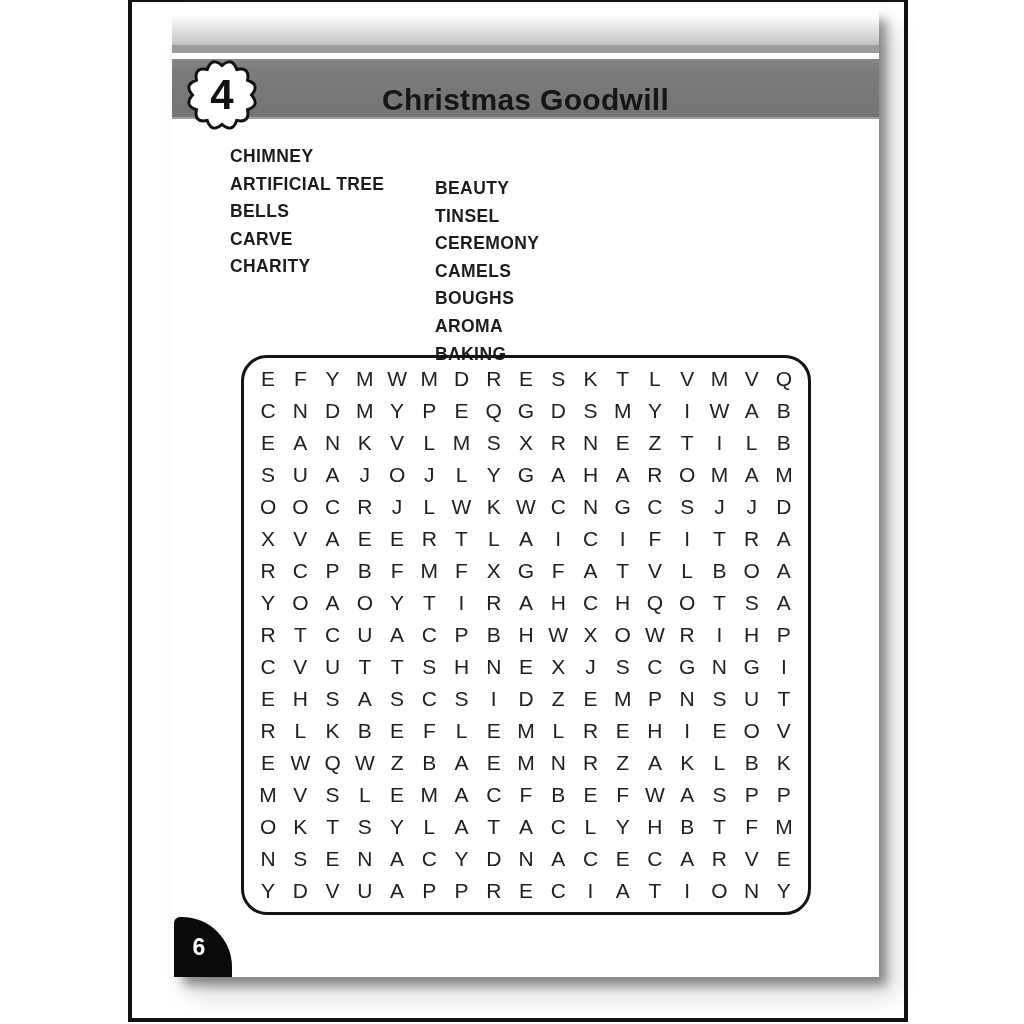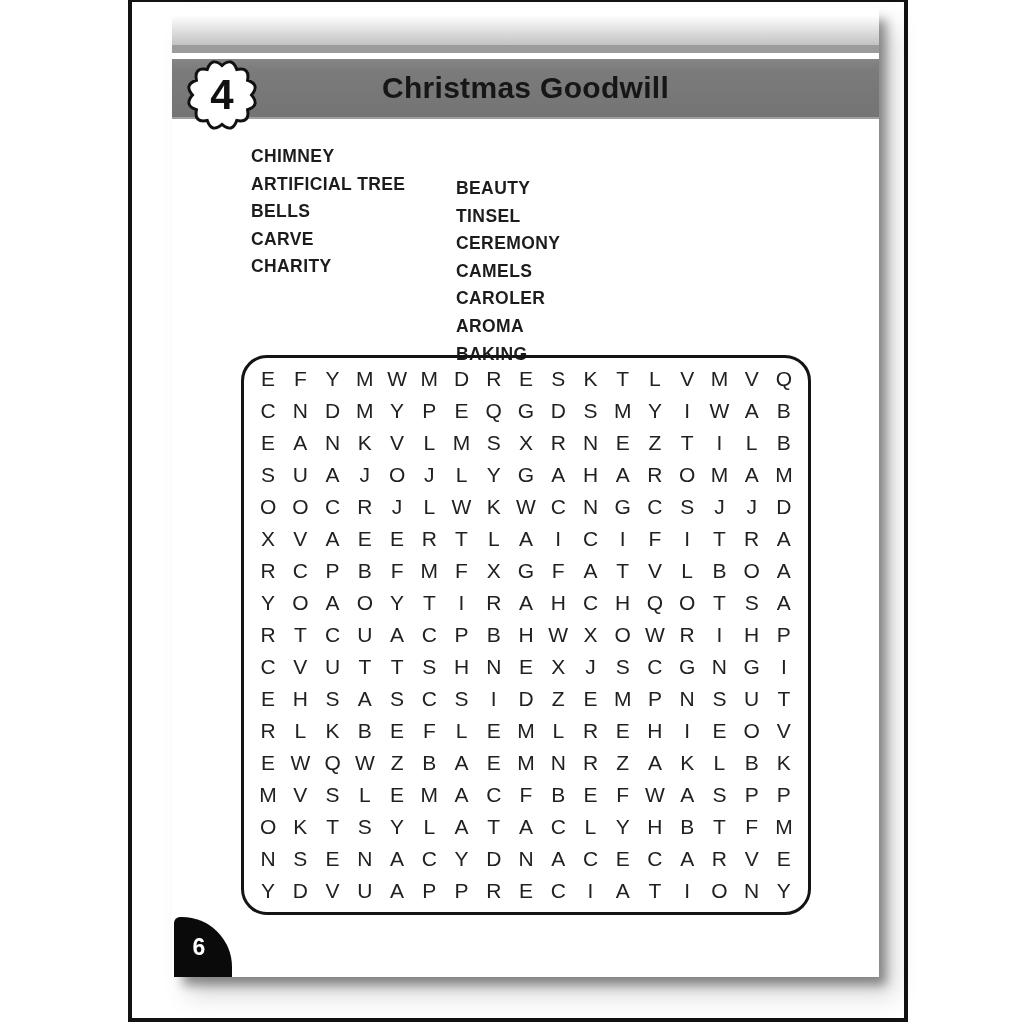--- a/index.html
+++ b/index.html
@@ -13,33 +13,33 @@
   
   .page { position:absolute; left:40px; top:6px; width:707px; height:969px; background:#ffffff;
           box-shadow: 9px 10px 10px -2px rgba(0,0,0,0.40), 16px 18px 24px rgba(0,0,0,0.16); }
 
   
   .header { position:absolute; left:0; top:0; width:100%; }
   .top-shade { height:37px; background:linear-gradient(180deg, #ffffff 20%, #c2c2c2 100%); }
   .edge-strip { height:8px; background:#9b9b9b; }
   .white-line { height:6px; background:#ffffff; }
   .title-bar { height:60px; background:linear-gradient(180deg, #868686 0%, #7b7b7b 20%, #747474 100%);
-               display:flex; align-items:center; justify-content:center;
+               display:flex; align-items:flex-end; justify-content:center;
                border-bottom:2px solid #9e9e9e; }
   .title { font-size:30px; font-weight:bold; color:#161616; letter-spacing:0.3px; }
 
   
   .badge { position:absolute; left:8px; top:45px; width:84px; height:84px; }
   .badge svg { position:absolute; left:0; top:0; width:84px; height:84px; }
   .badge-num { position:absolute; left:0; top:0; width:84px; height:84px;
                display:flex; align-items:center; justify-content:center;
                font-size:42px; font-weight:bold; color:#111; }
 
   
-  .words { position:absolute; left:79px; top:135px; display:flex; }
+  .words { position:absolute; left:58px; top:135px; display:flex; }
   .word-col { display:flex; flex-direction:column; }
   .word-col:nth-child(1){ width:205px; }
   .word-col:nth-child(2){ width:202px;margin-top:32px; }
   .word { font-size:17.5px; font-weight:bold; color:#1c1c1c; letter-spacing:0.4px;
           line-height:27.6px; white-space:nowrap; }
 
   
   .grid-box { position:absolute; left:69px; top:347px; width:570px; height:560px;
               border:3px solid #141414; border-radius:26px;
               display:grid; grid-template-columns:repeat(17,1fr); grid-template-rows:repeat(17,1fr);
@@ -84,21 +84,21 @@
             <div class="word">ARTIFICIAL TREE</div>
             <div class="word">BELLS</div>
             <div class="word">CARVE</div>
             <div class="word">CHARITY</div>
           </div>
           <div class="word-col">
             <div class="word">BEAUTY</div>
             <div class="word">TINSEL</div>
             <div class="word">CEREMONY</div>
             <div class="word">CAMELS</div>
-            <div class="word">CAROLER</div>
+            <div class="word">BOUGHS</div>
             <div class="word">AROMA</div>
             <div class="word">BAKING</div>
           </div>
         </div>
 
       <div class="grid-box" id="letter-grid">
           <span class="cell">E</span>
           <span class="cell">F</span>
           <span class="cell">Y</span>
           <span class="cell">M</span>

